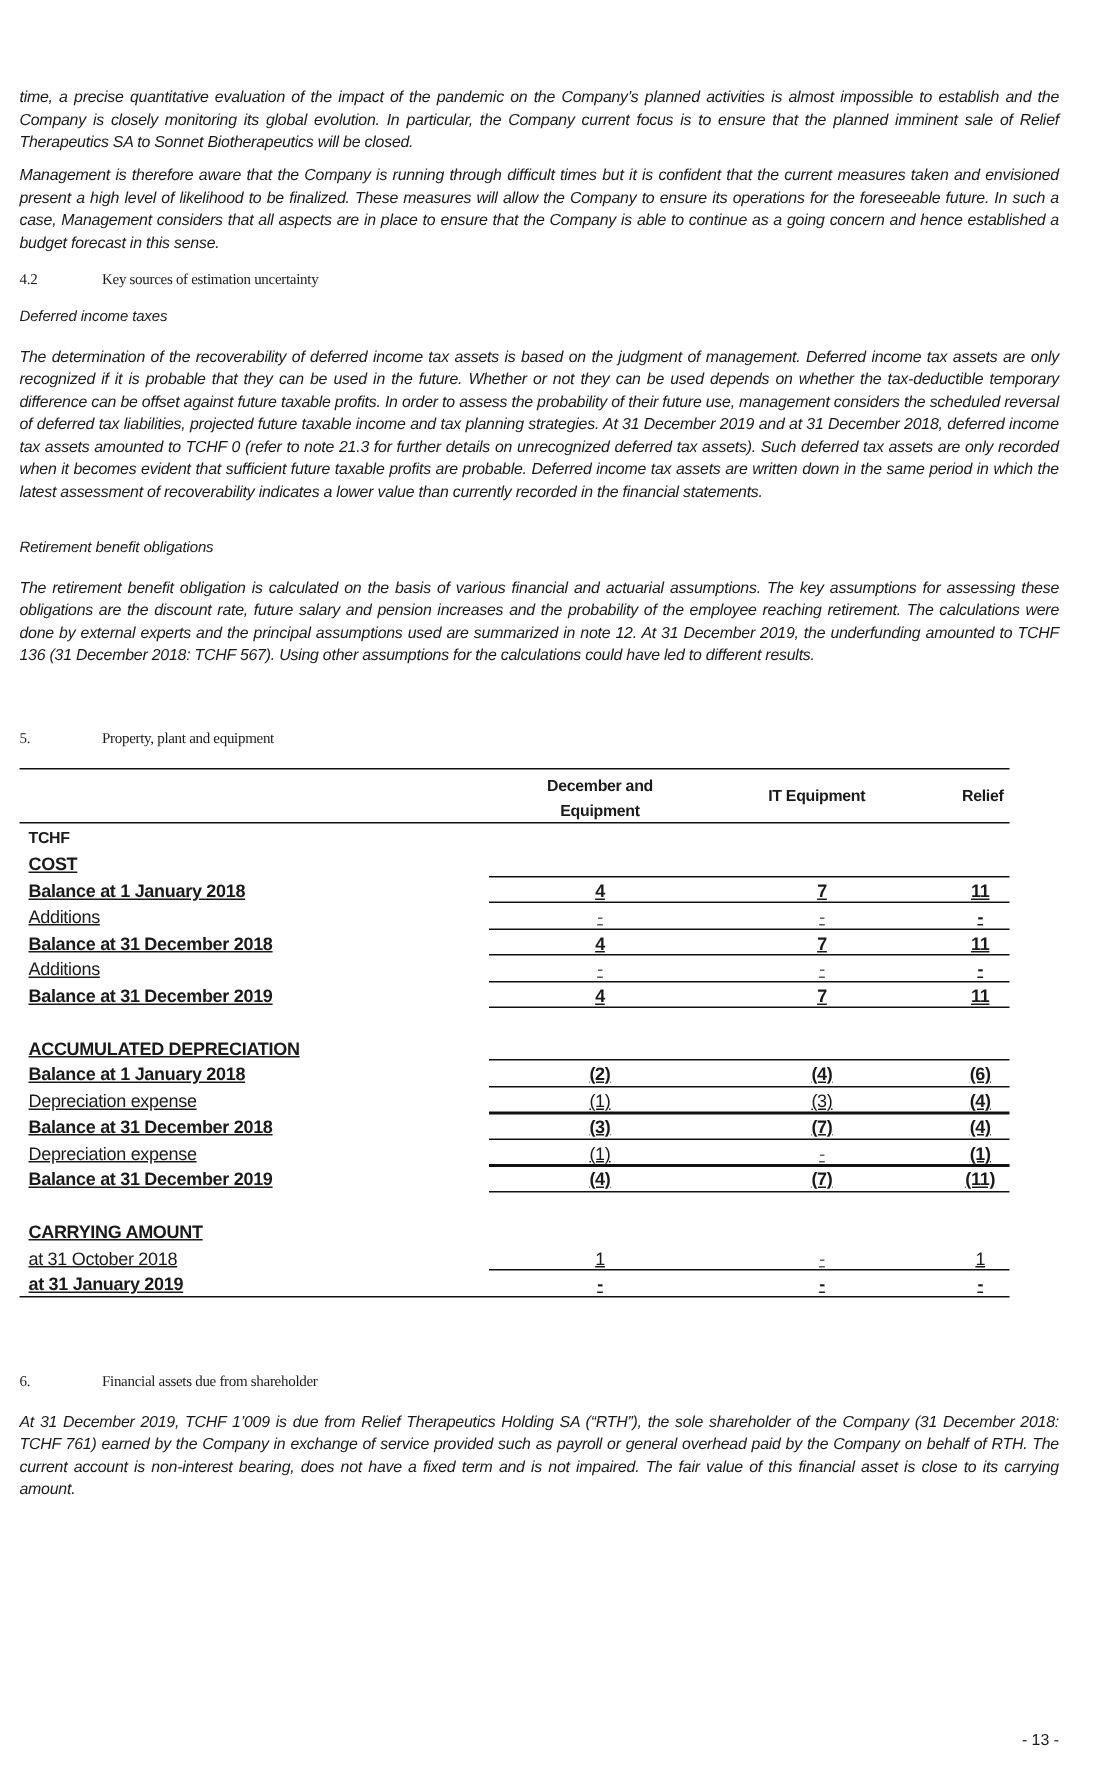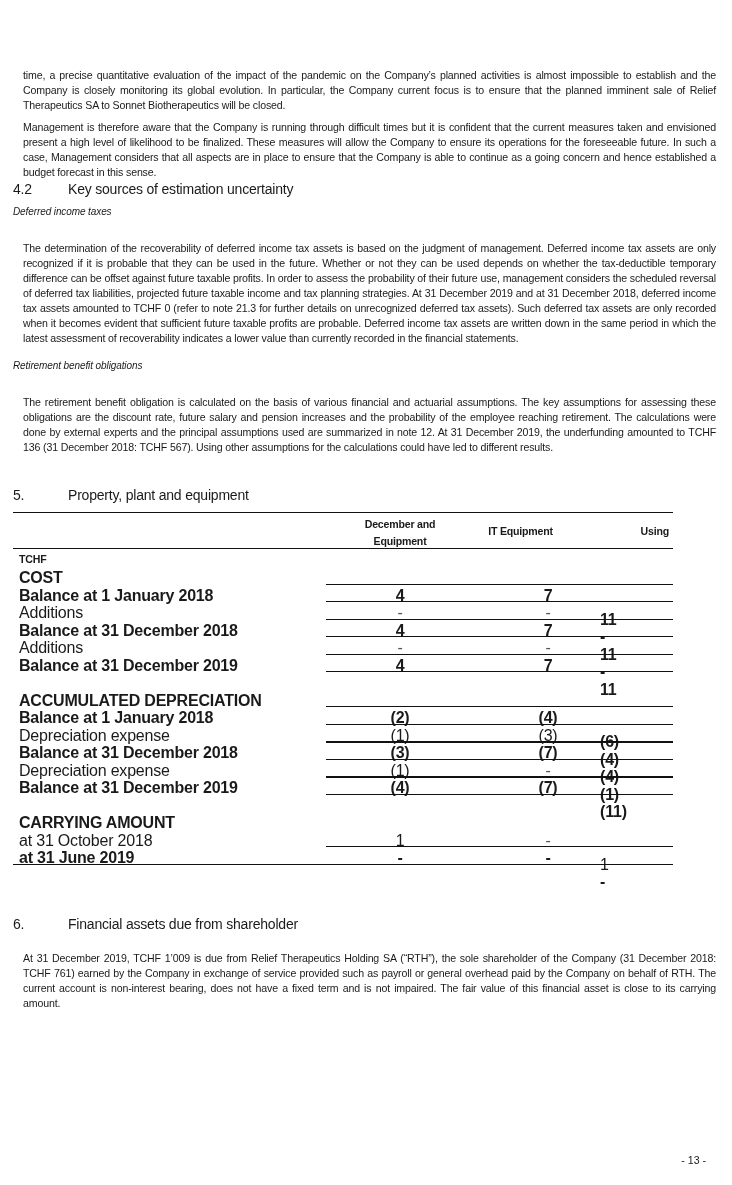--- a/index.html
+++ b/index.html
@@ -4,37 +4,38 @@
 <style>
   html, body { margin: 0; padding: 0; background: #ffffff; }
   body {
     width: 732px; height: 1185px; position: relative; overflow: hidden;
     font-family: "Liberation Sans", "DejaVu Sans", sans-serif;
     color: #1a1a1a; font-size: 10.6px;
   }
   .para {
     position: absolute; left: 13px; width: 693px;
     line-height: 15px; text-align: justify; letter-spacing: -0.15px;
-    margin: 10px;
+    margin: 0;
+    font-style: italic;
   }
   .heading {
-    position: absolute; left: 13px; font-size: 14px; letter-spacing: -0.2px;
+    position: absolute; left: 13px; font-size: 10px; letter-spacing: -0.2px; font-family: Liberation Serif, serif;
   }
   .heading .num { display: inline-block; width: 55px; }
   .subhead {
     position: absolute; left: 13px; font-style: italic; font-size: 10px; letter-spacing: -0.1px;
   }
   .rule { position: absolute; height: 0; border-top: 1px solid #111; }
   .rule.thick { border-top-width: 2px; }
-  .cell { position: absolute; font-size: 16px; letter-spacing: -0.2px; white-space: nowrap; }
+  .cell { position: absolute; font-size: 12px; letter-spacing: -0.2px; white-space: nowrap; text-decoration: underline; }
   .bold { font-weight: bold; }
   .label { left: 19px; }
   .col1 { left: 360px; width: 80px; text-align: center; }
   .col2 { left: 508px; width: 80px; text-align: center; }
-  .col3 { left: 600px; width: 69px; text-align: left; margin-top: 24px; }
+  .col3 { left: 619px; width: 69px; text-align: center; }
   .hdr { position: absolute; font-weight: bold; font-size: 10.6px; letter-spacing: -0.2px; }
   .pageno { position: absolute; right: 26px; top: 1154px; font-size: 10.6px; }
   .dash { color: #555; }
 </style>
 </head>
 <body>
 
 <p class="para" style="top:58px">time, a precise quantitative evaluation of the impact of the pandemic on the Company’s planned activities is almost impossible to establish and the Company is closely monitoring its global evolution. In particular, the Company current focus is to ensure that the planned imminent sale of Relief Therapeutics SA to Sonnet Biotherapeutics will be closed.</p>
 <p class="para" style="top:110px">Management is therefore aware that the Company is running through difficult times but it is confident that the current measures taken and envisioned present a high level of likelihood to be finalized. These measures will allow the Company to ensure its operations for the foreseeable future. In such a case, Management considers that all aspects are in place to ensure that the Company is able to continue as a going concern and hence established a budget forecast in this sense.</p>
 
@@ -52,22 +53,22 @@
 </div>
 
 <div>
 
   <div class="rule" style="top:512px; left:13px; width:660px;"></div>
   <div class="hdr" style="top:553px; left:19px;">TCHF</div>
   <div class="hdr" style="top:516px; left:360px; width:80px; text-align:center; line-height:17px;">
     <span>December and</span><br>
     <span>Equipment</span>
   </div>
-  <div class="hdr" style="top:525px; left:478px; width:85px; text-align:center;">IT Equipment</div>
-  <div class="hdr" style="top:525px; left:600px; width:69px; text-align:right;">Using</div>
+  <div class="hdr" style="top:525px; left:502px; width:85px; text-align:center;">IT Equipment</div>
+  <div class="hdr" style="top:525px; left:600px; width:69px; text-align:right;">Relief</div>
   <div class="rule" style="top:548px; left:13px; width:660px;"></div>
 
   <div class="cell bold label" style="top:569px">COST</div>
   <div class="rule" style="top:584px; left:326px; width:347px;"></div>
 
   <div>
     <div class="cell bold label" style="top:587px">Balance at 1 January 2018</div>
     <div class="cell bold col1" style="top:587px">4</div>
     <div class="cell bold col2" style="top:587px">7</div>
     <div class="cell bold col3" style="top:587px">11</div>
@@ -153,21 +154,21 @@
 
   <div>
     <div class="cell label" style="top:832px">at 31 October 2018</div>
     <div class="cell col1" style="top:832px">1</div>
     <div class="cell col2 dash" style="top:832px">-</div>
     <div class="cell col3" style="top:832px">1</div>
   </div>
   <div class="rule" style="top:846px; left:326px; width:347px;"></div>
 
   <div>
-    <div class="cell bold label" style="top:849px">at 31 June 2019</div>
+    <div class="cell bold label" style="top:849px">at 31 January 2019</div>
     <div class="cell bold col1" style="top:849px">-</div>
     <div class="cell bold col2" style="top:849px">-</div>
     <div class="cell bold col3" style="top:849px">-</div>
   </div>
   <div class="rule" style="top:864px; left:13px; width:660px;"></div>
 </div>
 
 <div class="heading" style="top:916px">
   <span class="num">6.</span><span>Financial assets due from shareholder</span>
 </div>

